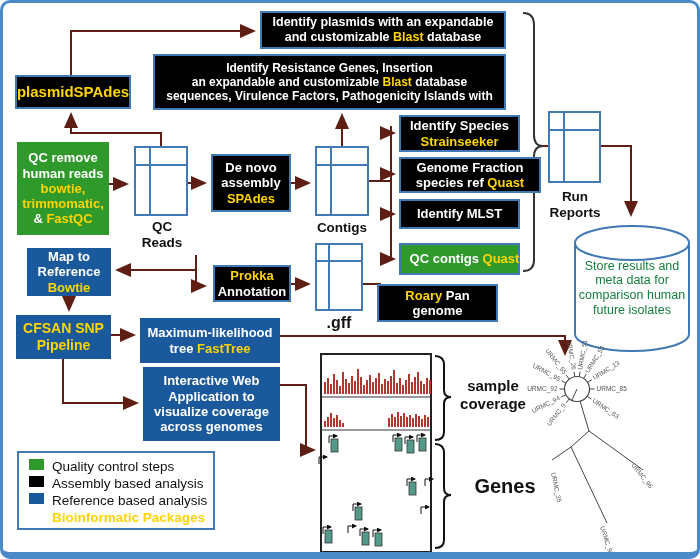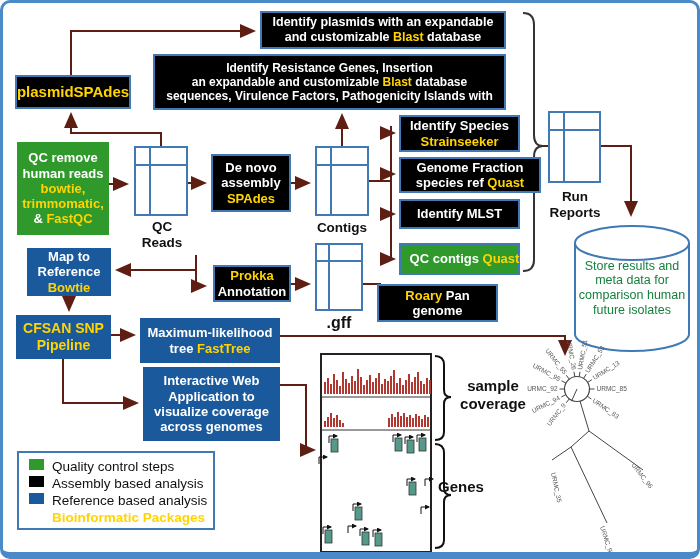--- a/index.html
+++ b/index.html
@@ -312,21 +312,21 @@
       <div class="box cyl" style="left: 574px; top: 250px; width: 110px; height: 70px; font-size: 12.5px;">
         <div class="ln"><span>Store results and</span></div>
         <div class="ln"><span>meta data for</span></div>
         <div class="ln"><span>comparison human</span></div>
         <div class="ln"><span>future isolates</span></div>
       </div>
       <div class="box plainb" style="left: 450px; top: 374px; width: 80px; height: 36px; font-size: 15px;">
         <div class="ln"><span>sample</span></div>
         <div class="ln"><span>coverage</span></div>
       </div>
-      <div class="box plainb" style="left: 428px; top: 475px; width: 60px; height: 18px; font-size: 15px;">
+      <div class="box plainb" style="left: 472px; top: 475px; width: 60px; height: 18px; font-size: 20px;">
         <div class="ln"><span>Genes</span></div>
       </div>
     </div>
 
   <div id="legend">
     <div class="lg-row">
       <span class="sw green"></span>
       <span>Quality control steps</span>
     </div>
     <div class="lg-row">

